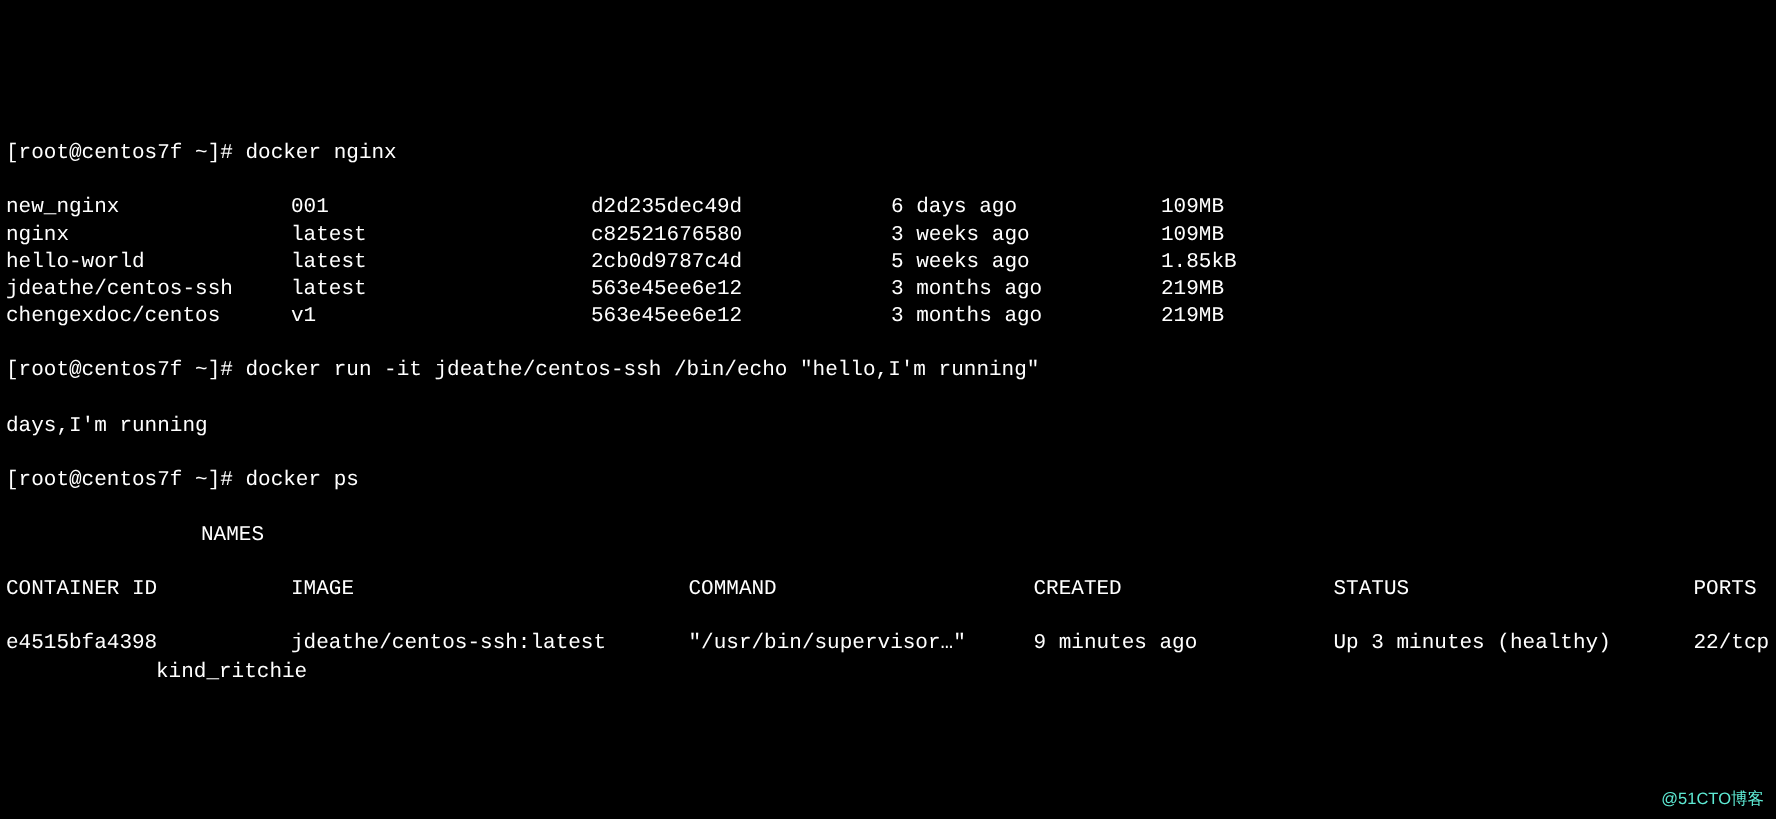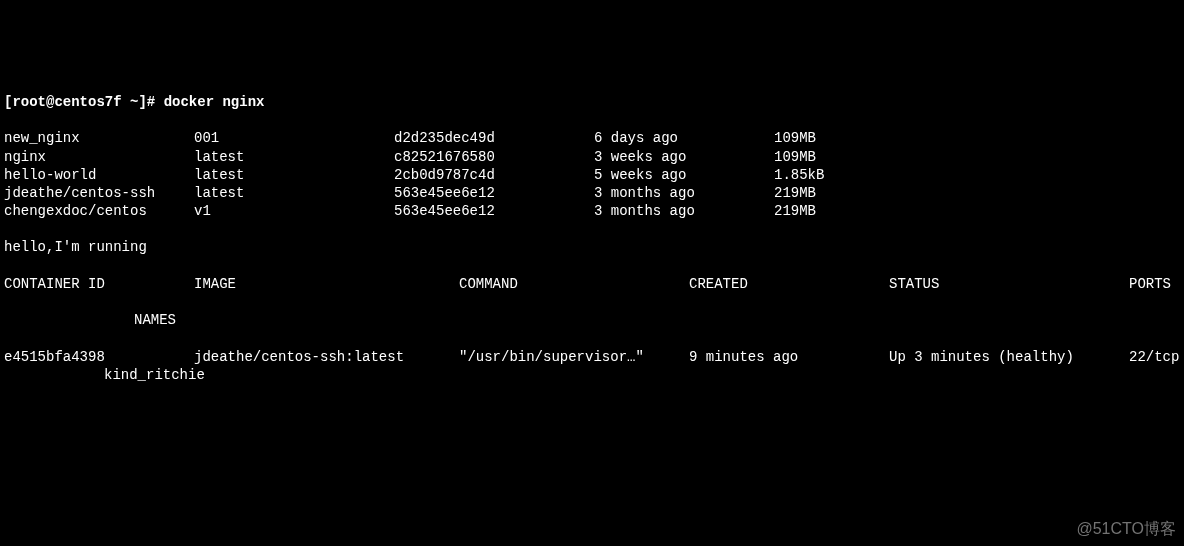--- a/index.html
+++ b/index.html
@@ -11,41 +11,43 @@
     line-height: 1.3;
     width: 1184px;
     height: 546px;
     overflow: hidden;
     white-space: pre;
     position: relative;
   }
   .terminal {
     padding: 2px 4px;
   }
-  .prompt-line span { display: inline; font-weight: bold; }
+  .prompt-line span { display: inline; }
   .watermark {
     position: absolute;
     right: 8px;
     bottom: 6px;
-    color: #737373;
-    font-size: 16px;
+    color: #5eead4;
+    font-size: 11px;
     font-family: sans-serif;
   }
 </style>
 </head>
 <body>
 
 
 
 <div class="terminal">
 <div class="prompt-line"><span>[root@centos7f ~]# </span><span>docker nginx</span></div>
 <div id="images-rows"><div><span style="display:inline-block;width:190px">new_nginx</span><span style="display:inline-block;width:200px">001</span><span style="display:inline-block;width:200px">d2d235dec49d</span><span style="display:inline-block;width:180px">6 days ago</span><span>109MB</span></div><div><span style="display:inline-block;width:190px">nginx</span><span style="display:inline-block;width:200px">latest</span><span style="display:inline-block;width:200px">c82521676580</span><span style="display:inline-block;width:180px">3 weeks ago</span><span>109MB</span></div><div><span style="display:inline-block;width:190px">hello-world</span><span style="display:inline-block;width:200px">latest</span><span style="display:inline-block;width:200px">2cb0d9787c4d</span><span style="display:inline-block;width:180px">5 weeks ago</span><span>1.85kB</span></div><div><span style="display:inline-block;width:190px">jdeathe/centos-ssh</span><span style="display:inline-block;width:200px">latest</span><span style="display:inline-block;width:200px">563e45ee6e12</span><span style="display:inline-block;width:180px">3 months ago</span><span>219MB</span></div><div><span style="display:inline-block;width:190px">chengexdoc/centos</span><span style="display:inline-block;width:200px">v1</span><span style="display:inline-block;width:200px">563e45ee6e12</span><span style="display:inline-block;width:180px">3 months ago</span><span>219MB</span></div></div>
-<div>hello,I'm running</div>
+<div class="prompt-line"><span>[root@centos7f ~]# </span><span>docker run -it jdeathe/centos-ssh /bin/echo "hello,I'm running"</span></div>
+<div>days,I'm running</div>
+<div class="prompt-line"><span>[root@centos7f ~]# </span><span>docker ps</span></div>
+<div><span style="display:inline-block;width:130px"></span><span>NAMES</span></div>
 <div><span style="display:inline-block;width:190px">CONTAINER ID</span><span style="display:inline-block;width:265px">IMAGE</span><span style="display:inline-block;width:230px">COMMAND</span><span style="display:inline-block;width:200px">CREATED</span><span style="display:inline-block;width:240px">STATUS</span><span>PORTS</span></div>
-<div><span style="display:inline-block;width:130px"></span><span>NAMES</span></div>
 <div id="ps-rows"><div><span style="display:inline-block;width:190px">e4515bfa4398</span><span style="display:inline-block;width:265px">jdeathe/centos-ssh:latest</span><span style="display:inline-block;width:230px">"/usr/bin/supervisor…"</span><span style="display:inline-block;width:200px">9 minutes ago</span><span style="display:inline-block;width:240px">Up 3 minutes (healthy)</span><span>22/tcp</span></div><div><span style="display:inline-block;width:100px"></span><span>kind_ritchie</span></div></div>
 
 
 
 
 </div>
 
 <div class="watermark">@51CTO博客</div>
 
 

